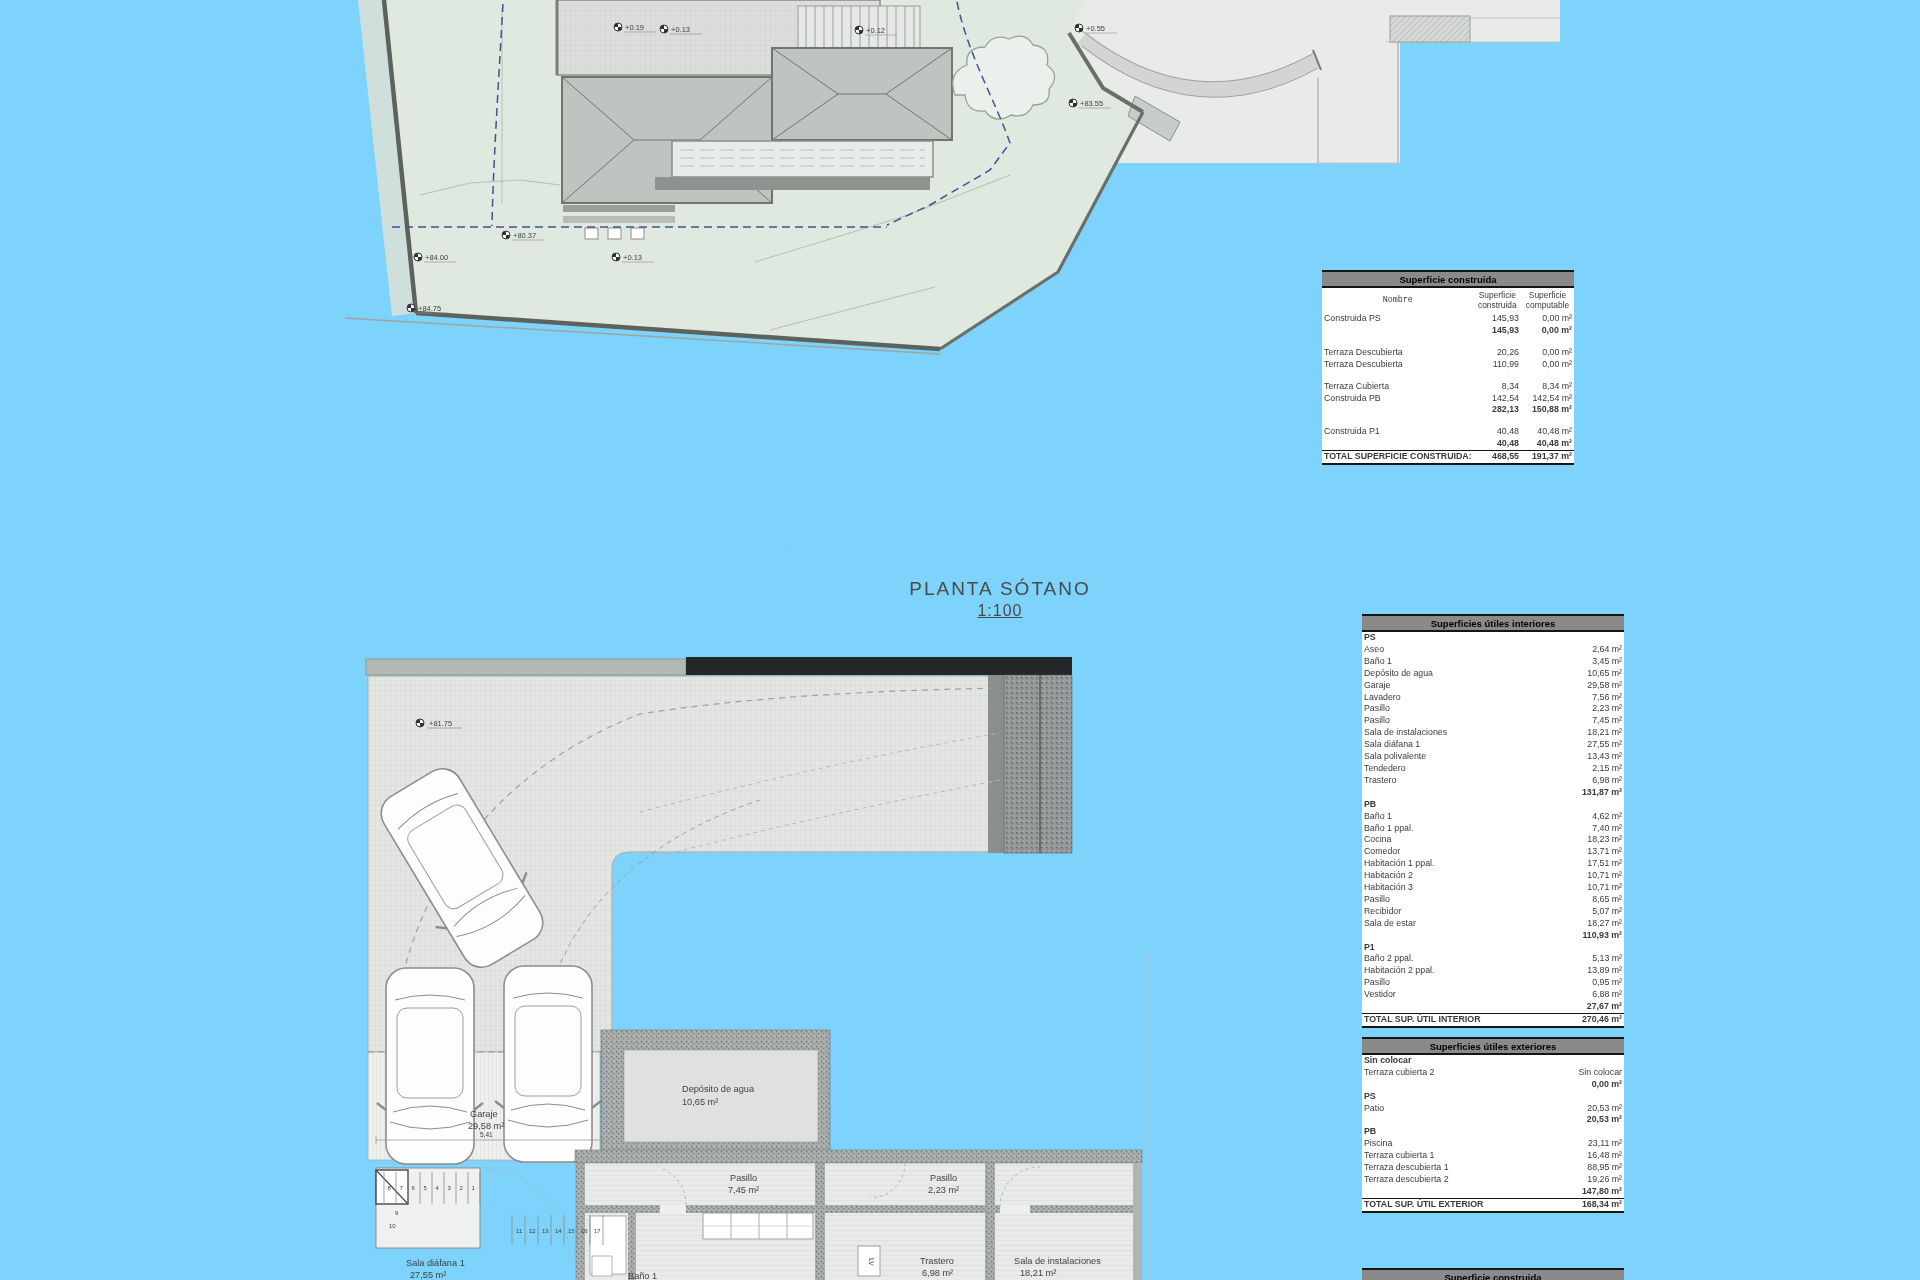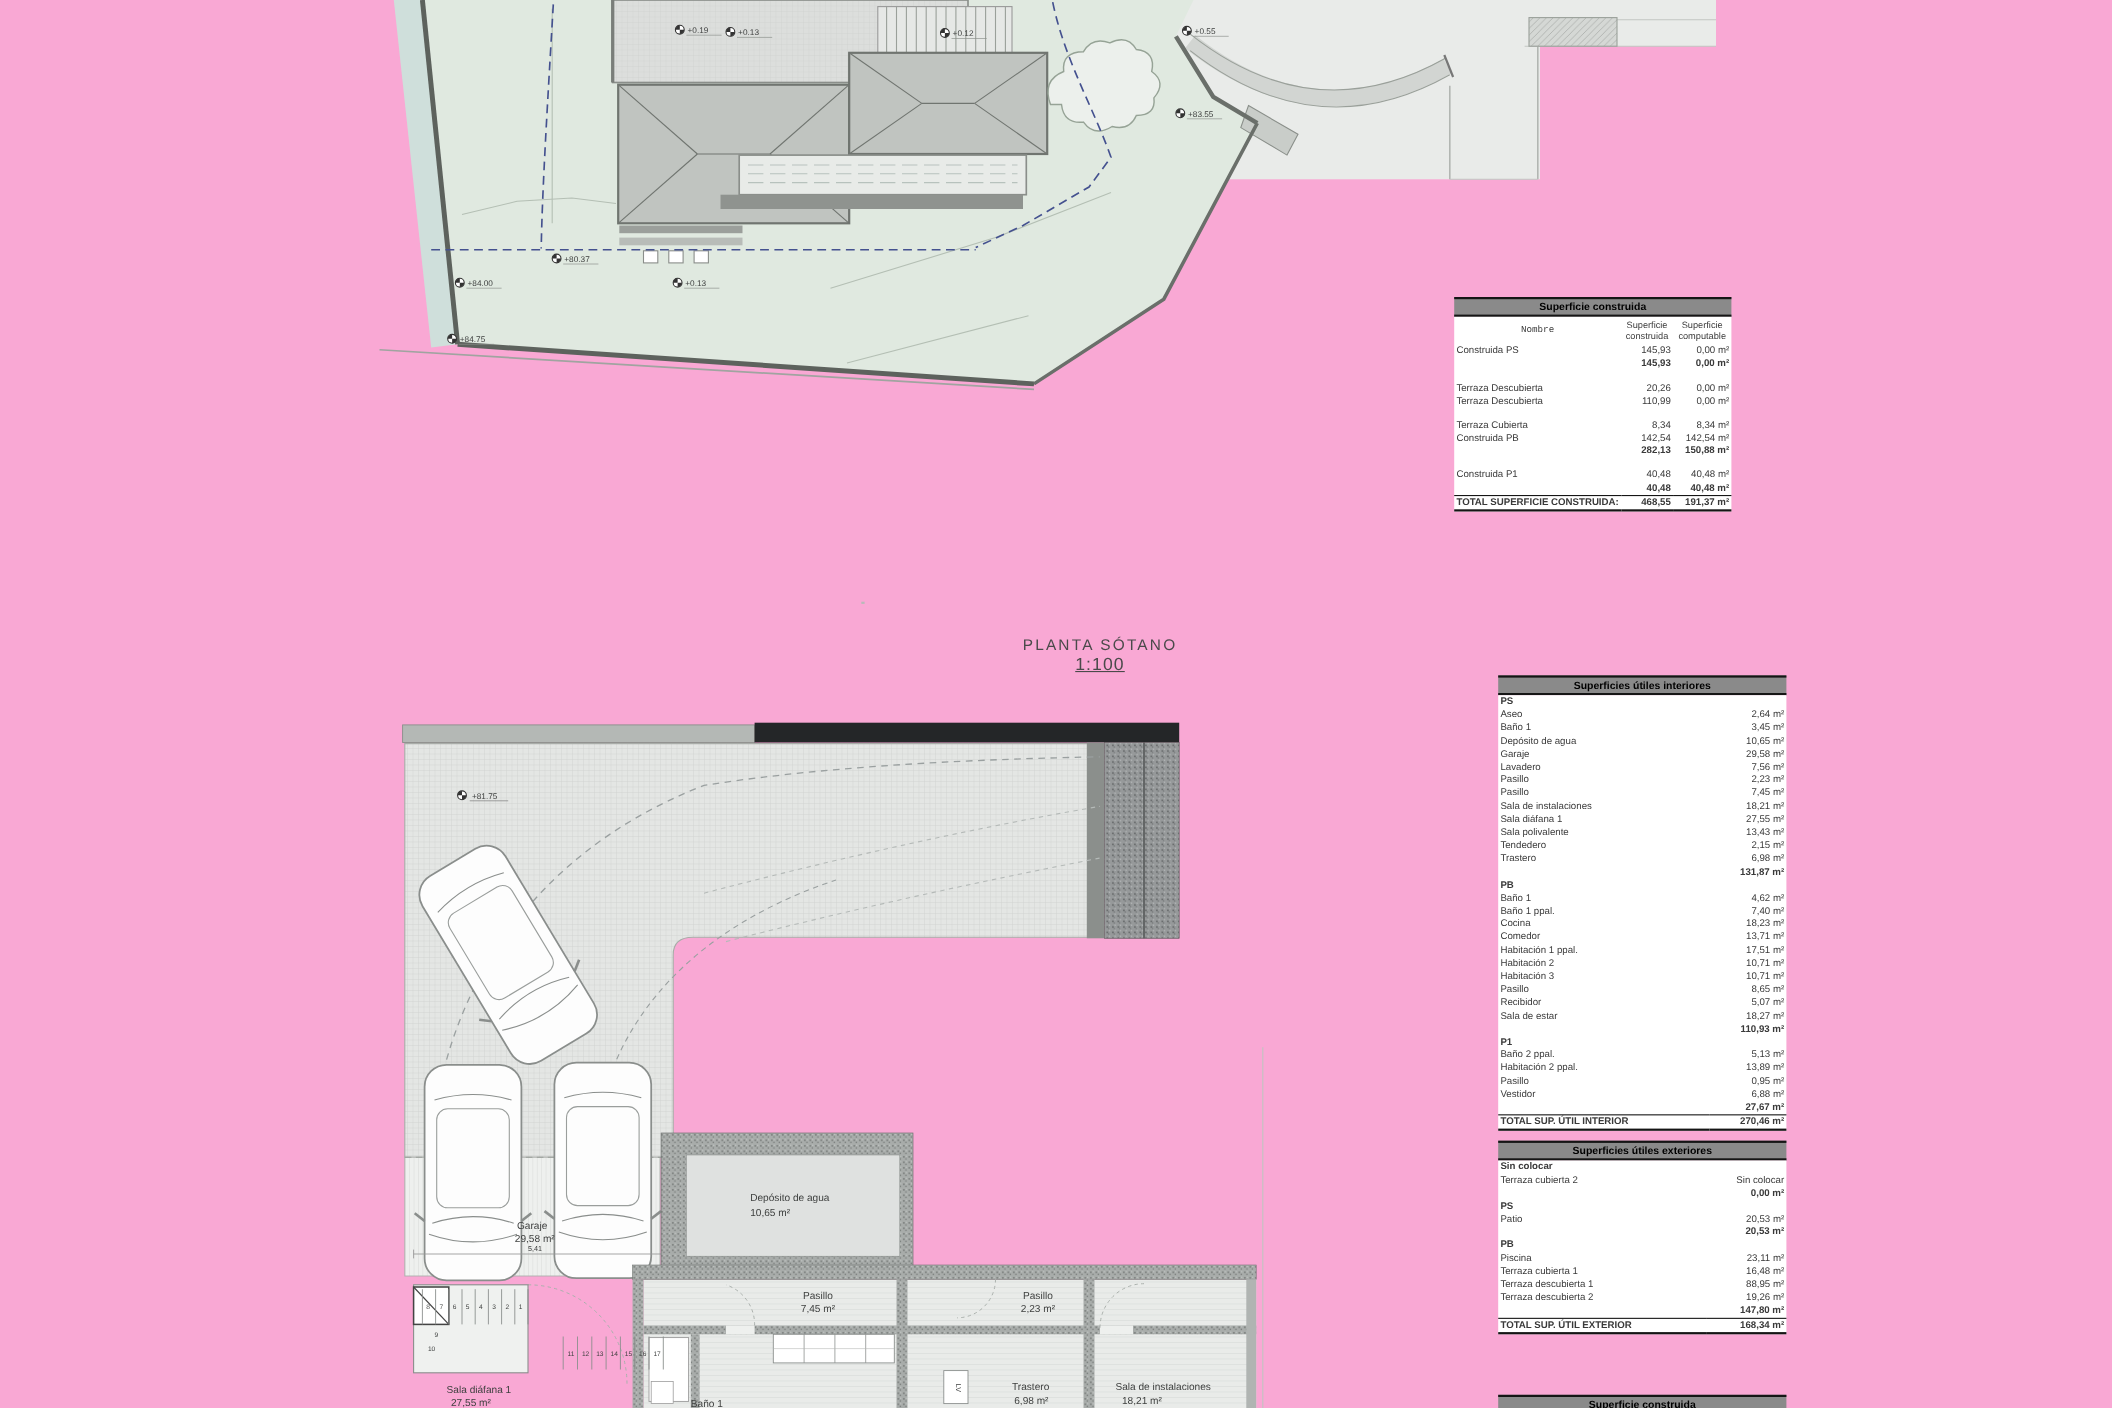--- a/index.html
+++ b/index.html
@@ -1,21 +1,21 @@
 <!DOCTYPE html>
 <html><head>
 <meta charset="utf-8">
 <style>
   html,body{margin:0;padding:0;background:#fff;}
-  #sheet{position:relative;width:1920px;height:1280px;background:#f9a8d4;overflow:hidden;
+  #sheet{position:relative;width:1920px;height:1280px;background:#7dd3fc;overflow:hidden;
          font-family:"Liberation Sans",sans-serif;}
   svg{font-family:"Liberation Sans",sans-serif;}
   svg text{fill:#3d3f3e;}
   .plan-title{position:absolute;left:880px;top:578px;width:240px;text-align:center;color:#4a4a4a;}
-  .plan-title .l1{font-size:14px;letter-spacing:2px;font-weight:400;}
+  .plan-title .l1{font-size:19px;letter-spacing:2px;font-weight:400;}
   .plan-title .l2{font-size:16px;letter-spacing:1px;margin-top:2px;text-decoration:underline;}
   .dot-artifact{position:absolute;left:783px;top:547px;width:3px;height:2px;background:#b9b9b9;}
   
   .t-col{position:absolute;color:#3a3a3a;}
   #col-construida{left:1322px;top:270px;width:252px;}
   #col-right{left:1362px;top:614px;width:262px;}
   .t-head{background:#8a8a8a;color:#000;font-weight:bold;font-size:9.5px;text-align:center;
           border-top:2px solid #151515;border-bottom:2px solid #151515;padding:2px 0 1px 0;}
   table.datatbl{border-collapse:collapse;width:100%;border-bottom:2px solid #151515;background:#fff;}
   table.datatbl td{font-size:8.8px;line-height:11.9px;padding:0 2px;vertical-align:bottom;white-space:nowrap;}

